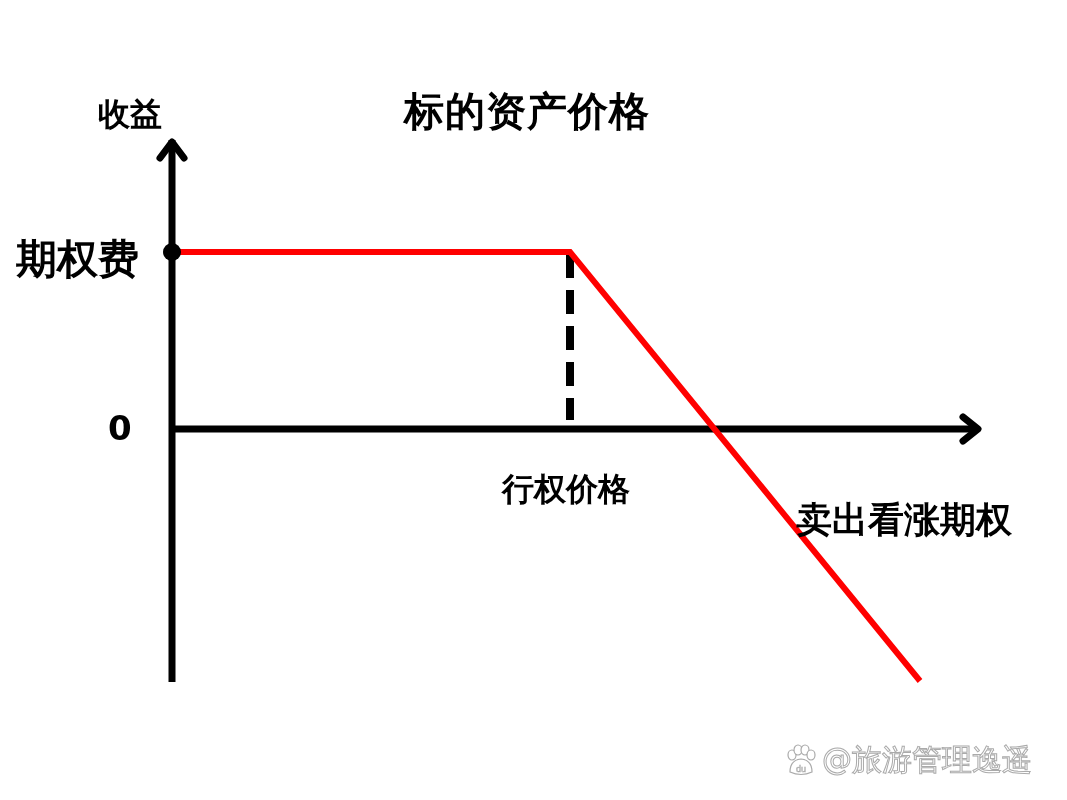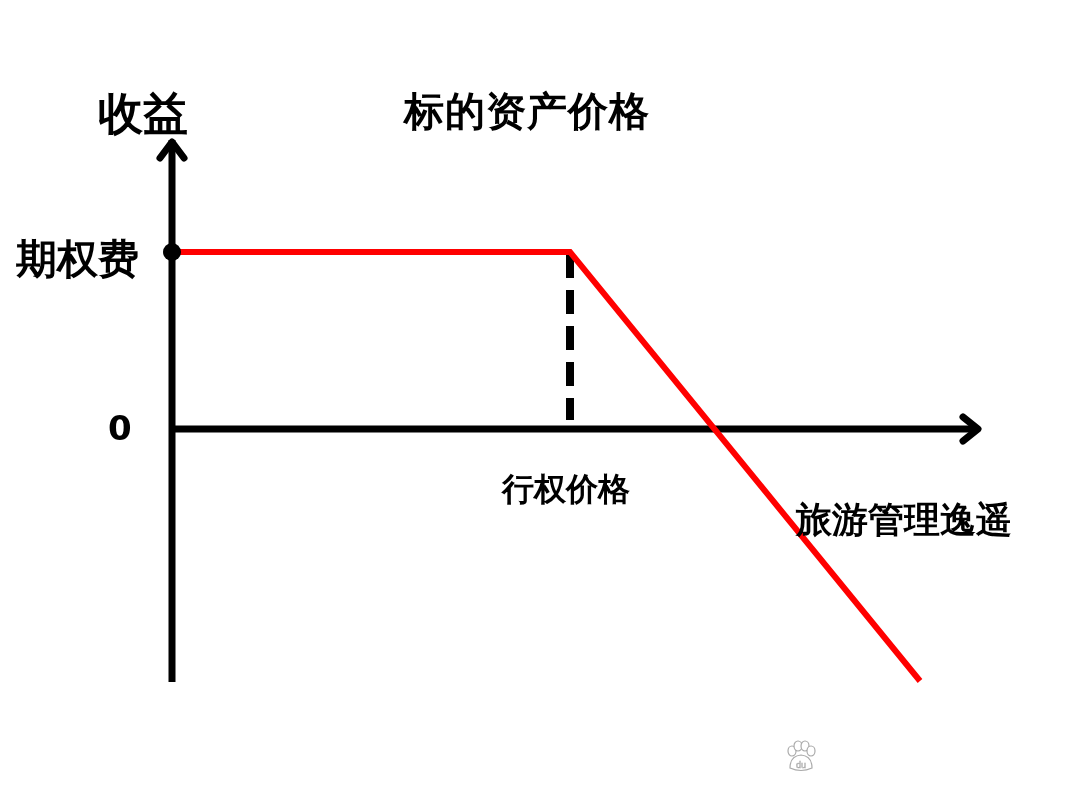--- a/index.html
+++ b/index.html
@@ -1,20 +1,20 @@
 <!DOCTYPE html>
 <html><head>
 <meta charset="utf-8">
 <style>
   html, body { margin: 0; padding: 0; background: #ffffff; }
   body { width: 1067px; height: 800px; position: relative; overflow: hidden;
          font-family: "DejaVu Sans", "Liberation Sans", sans-serif; }
   .lbl { position: absolute; color: #000; font-weight: bold; white-space: nowrap; }
   #title { left: 404px; top: 84px; font-size: 40px; letter-spacing: 1px; }
-  #ylabel { left: 98px; top: 92px; font-size: 45px; line-height: 44px; width: 44px; text-align: center; }
+  #ylabel { left: 98px; top: 92px; font-size: 32px; line-height: 44px; width: 44px; text-align: center; }
   #premium-label { left: 16px; top: 232px; font-size: 41px; }
   #zero-label { left: 108px; top: 408px; font-size: 34px; }
   #strike-label { left: 502px; top: 468px; font-size: 32px; }
   #xlabel { left: 796px; top: 496px; font-size: 36px; }
   #watermark { position: absolute; left: 784px; top: 740px; font-size: 30px; color: #fff;
                -webkit-text-stroke: 1px #aaa; font-weight: normal; display: flex; align-items: center; gap: 4px; }
   #watermark .paw { width: 34px; height: 34px; }
   svg#plot { position: absolute; left: 0; top: 0; }
 </style>
 </head>
@@ -33,26 +33,27 @@
   <polyline points="172,252 570,252 920,681" fill="none" stroke="#ff0000" stroke-width="6" stroke-linejoin="miter"></polyline>
 
   <circle cx="172" cy="252" r="9" fill="#000"></circle>
 </svg>
 
 <div id="title" class="lbl">标的资产价格</div>
 <div id="ylabel" class="lbl">收益</div>
 <div id="premium-label" class="lbl">期权费</div>
 <div id="zero-label" class="lbl">0</div>
 <div id="strike-label" class="lbl">行权价格</div>
-<div id="xlabel" class="lbl">旅游管理逸遥</div>
+<div id="xlabel" class="lbl">卖出看涨期权</div>
 
 <div id="watermark">
   <svg class="paw" viewBox="0 0 34 34">
     <g fill="#fff" stroke="#aaa" stroke-width="1.2">
       <ellipse cx="8" cy="11" rx="4" ry="5"></ellipse>
       <ellipse cx="14" cy="6" rx="4" ry="5"></ellipse>
       <ellipse cx="21" cy="6" rx="4" ry="5"></ellipse>
       <ellipse cx="27" cy="11" rx="4" ry="5"></ellipse>
       <path d="M6 28 Q6 16 17 15 Q28 16 28 28 Q17 33 6 28 Z"></path>
     </g>
     <text x="17" y="28" font-size="9" text-anchor="middle" fill="#fff" stroke="#aaa" stroke-width="0.6" font-family="Liberation Sans, sans-serif">du</text>
   </svg>
+  <span>@旅游管理逸遥</span>
 </div>
 
 </body></html>

